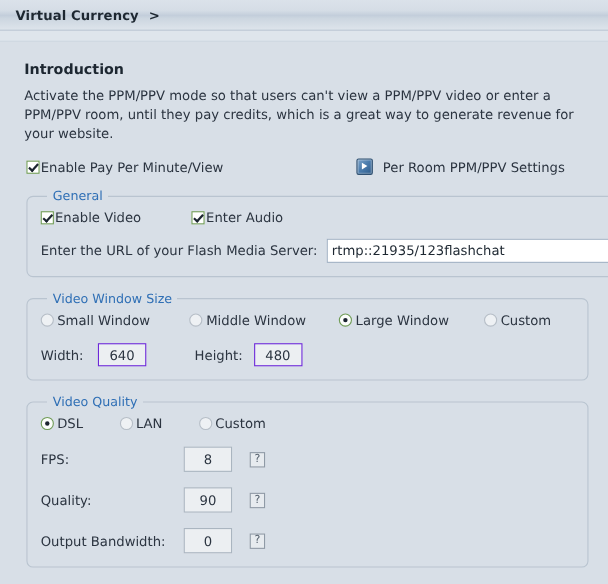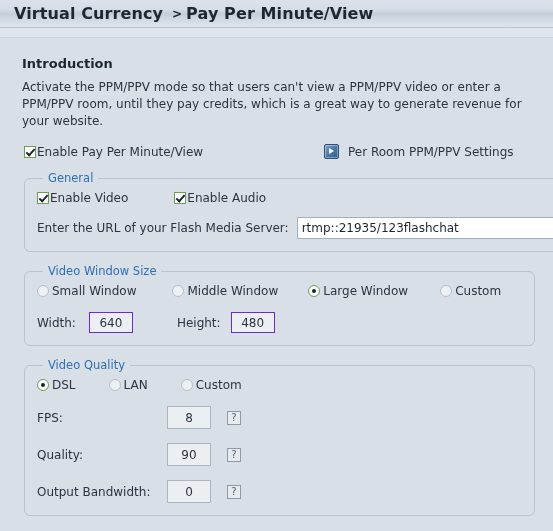--- a/index.html
+++ b/index.html
@@ -22,21 +22,21 @@
     background: linear-gradient(to bottom,
         #dbe2ea 0%, #d5dde6 35%, #c3cedb 52%, #ccd6e0 62%, #dde4eb 100%);
     border-bottom: 1px solid #b7c3d1;
     display: flex;
     align-items: center;
     padding-left: 14px;
     box-sizing: border-box;
   }
   .titlebar .crumb {
     font-weight: bold;
-    font-size: 16px;
+    font-size: 12px;
     color: #1d2731;
     letter-spacing: 0.1px;
     white-space: nowrap;
   }
   .titlebar .sep {
     font-weight: bold;
     font-size: 12px;
     color: #1d2731;
     margin: 0 4px 0 9px;
   }
@@ -252,21 +252,20 @@
     display: inline-block;
     flex: none;
   }
 </style>
 </head>
 <body>
 
 <div class="titlebar">
   <span class="crumb">Virtual Currency</span>
   <span class="sep">&gt;</span>
-  <span class="crumb">Pay Per Minute/View</span>
 </div>
 <div class="subbar"></div>
 
 <div class="page">
 
   <h2 class="intro-title">Introduction</h2>
   <p class="intro-text">Activate the PPM/PPV mode so that users can't view a PPM/PPV video or enter a PPM/PPV room, until they pay credits, which is a great way to generate revenue for your website.</p>
 
 
   <div class="enable-row">
@@ -281,21 +280,21 @@
   </div>
 
   <fieldset class="box">
     <legend>General</legend>
 
     <div class="row">
       <span class="cb checked"></span>
       <span class="cb-label">Enable Video</span>
       <span style="width:46px"></span>
       <span class="cb checked"></span>
-      <span class="cb-label">Enable Audio</span>
+      <span class="cb-label">Enter Audio</span>
     </div>
 
     <div class="row">
       <span class="lbl">Enter the URL of your Flash Media Server:</span>
       <input class="txt url" type="text" style="margin-left: 8px;" value="rtmp::21935/123flashchat">
     </div>
   </fieldset>
 
   <fieldset class="box">
     <legend>Video Window Size</legend>

